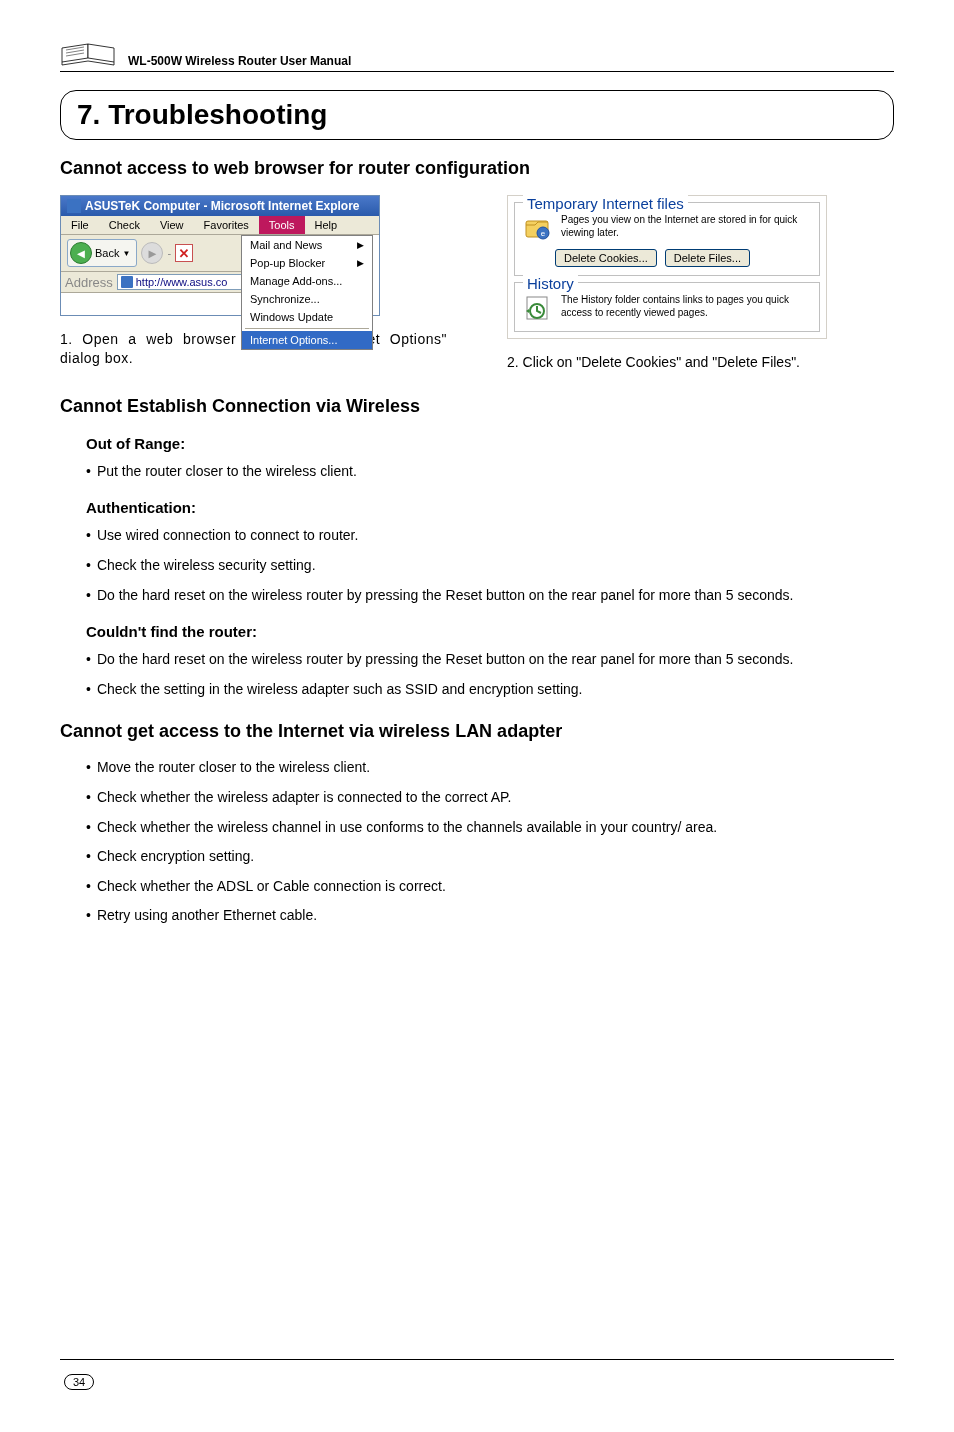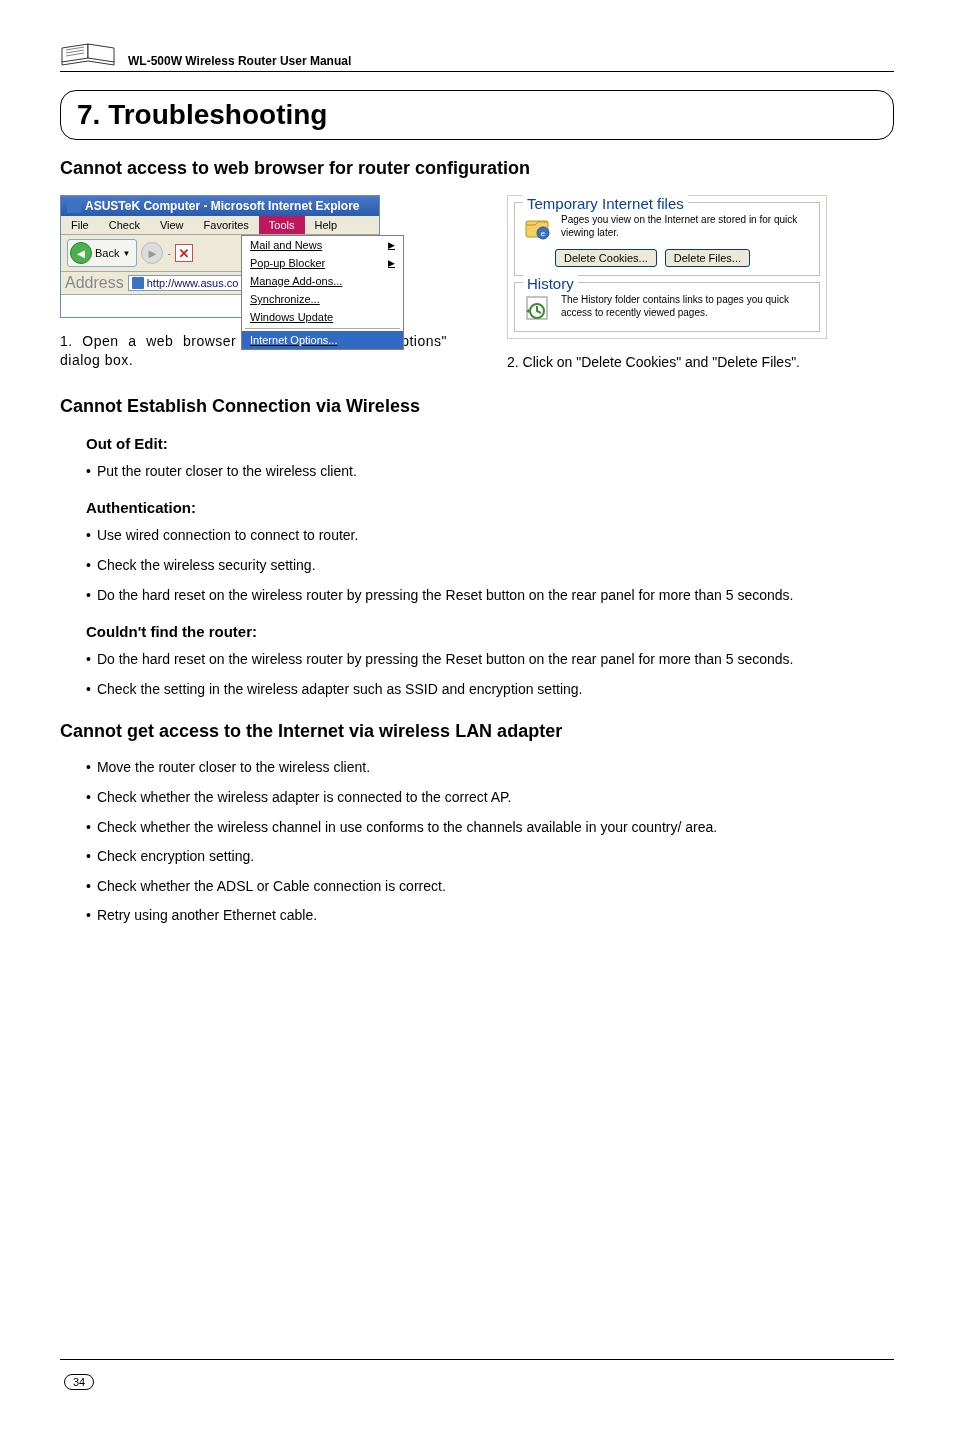--- a/index.html
+++ b/index.html
@@ -121,21 +121,21 @@
     display: flex;
   }
   .ie-address {
     display: flex;
     align-items: center;
     background: #ece9d8;
     border-bottom: 1px solid #aca899;
     padding: 2px 4px;
     gap: 4px;
   }
-  .addr-label { color: #888; font-size: 16px; }
+  .addr-label { color: #888; font-size: 13px; }
   .addr-field {
     border: 1px solid #7f9db9;
     background: #fff;
     padding: 1px 3px;
     color: #0a0a80;
     width: 130px;
     display: inline-flex;
     align-items: center;
     gap: 3px;
     font-size: 11px;
@@ -145,22 +145,21 @@
     background: #3b72c2;
     display: inline-block;
     border-radius: 1px;
   }
   .dropdown {
     position: absolute;
     left: 180px;
     top: 0;
     background: #fff;
     border: 1px solid #808080;
-    width: 163px;
-    text-decoration: underline;
+    width: 132px;
   }
   .dd-item {
     padding: 3px 8px;
     display: flex;
     justify-content: space-between;
     align-items: center;
     font-size: 11px;
   }
   .dd-sep {
     border-top: 1px solid #aca899;
@@ -389,21 +388,21 @@
             <span class="grp-text">The History folder contains links to pages you quick access to recently viewed pages.</span>
           </div>
         </div>
       </div>
       <div class="caption right">2. Click on "Delete Cookies" and "Delete Files".</div>
     </div>
   </div>
 
   <div class="section-title2">Cannot Establish Connection via Wireless</div>
 
-  <div class="sub-h">Out of Edit:</div>
+  <div class="sub-h">Out of Range:</div>
   <ul class="bullets">
     <li>
         <span class="txt">Put the router closer to the wireless client.</span>
       </li>
   </ul>
 
   <div class="sub-h">Authentication:</div>
   <ul class="bullets">
     <li>
         <span class="txt">Use wired connection to connect to router.</span>

